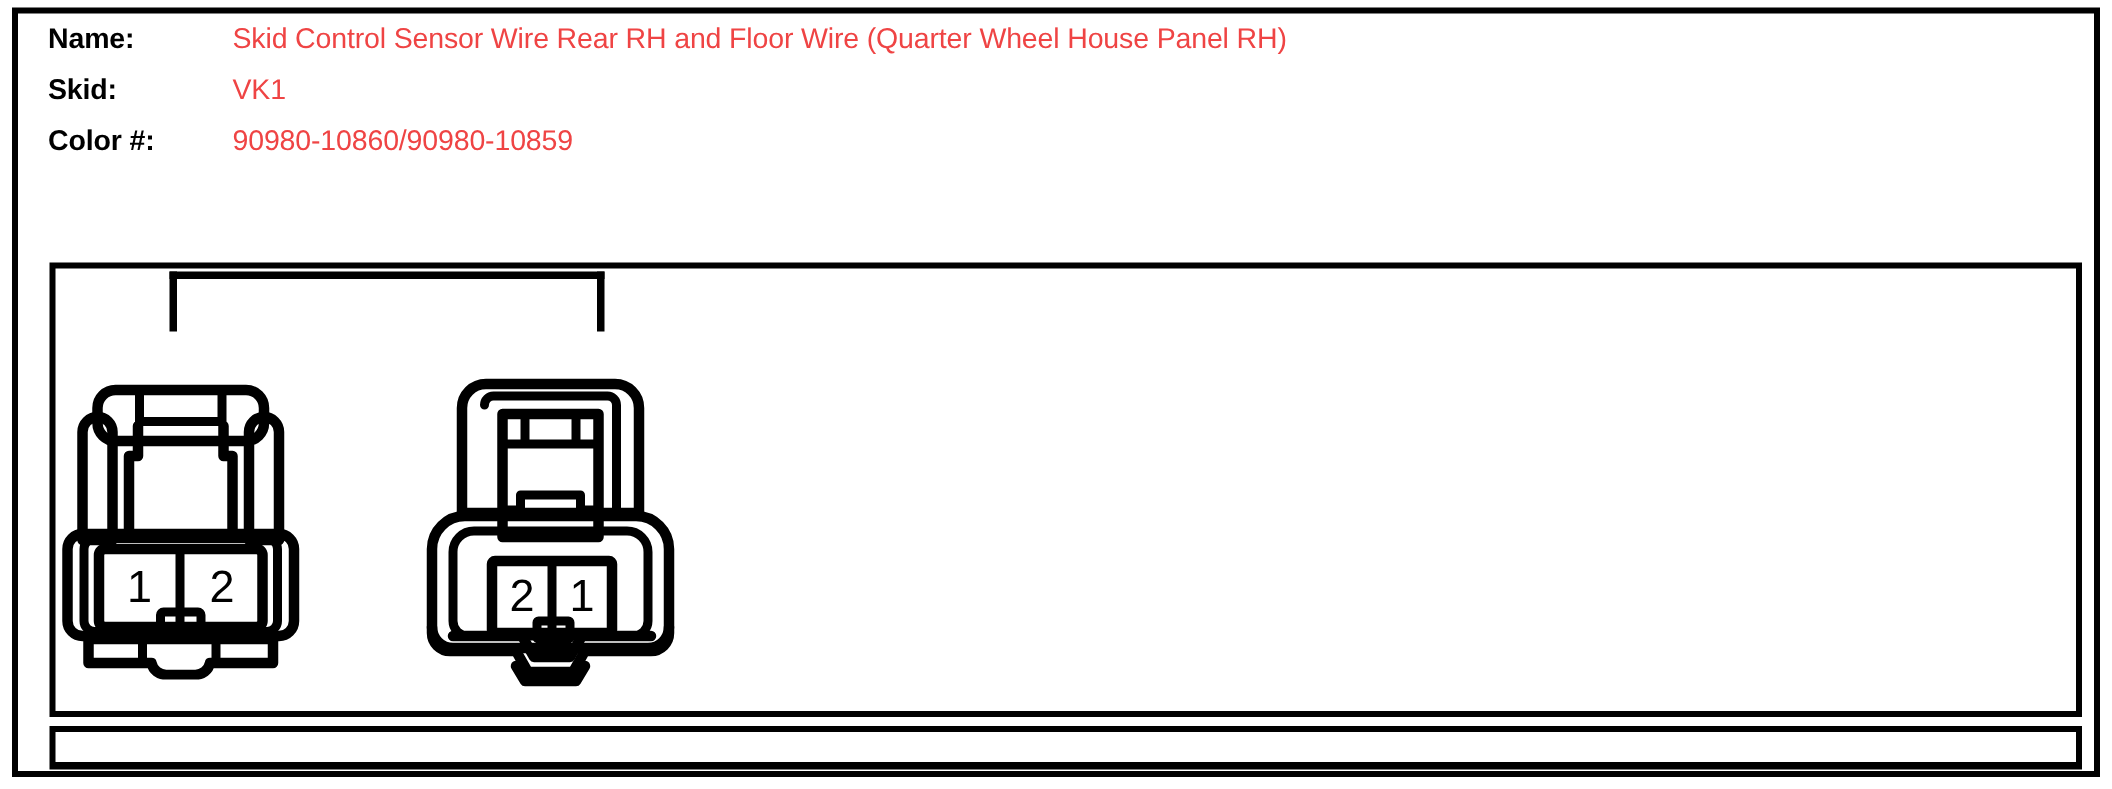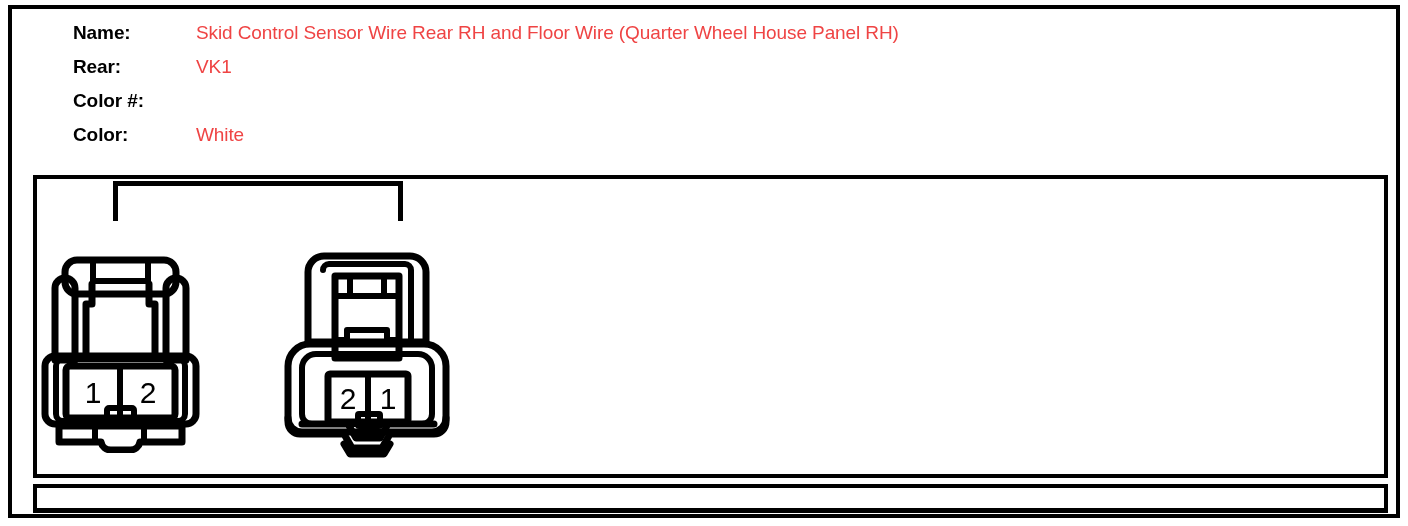--- a/index.html
+++ b/index.html
@@ -34,23 +34,22 @@
 
   
   .spec-list {
     position: absolute;
     left: 32px;
     top: 16px;
     width: 1340px;
   }
   .spec-row {
     display: flex;
-    align-items: center;
+    align-items: flex-start;
     height: 34px;
-    margin-left: 41px;
   }
   .spec-label {
     width: 123px;
     flex: 0 0 123px;
     font-size: 19px;
     font-weight: bold;
     color: #000000;
     letter-spacing: -0.1px;
     white-space: nowrap;
   }
@@ -150,32 +149,29 @@
   <div class="outer-frame"></div>
 
   <div class="spec-list">
 
     <div class="spec-row">
       <div class="spec-label">Name:</div>
       <div class="spec-value">Skid Control Sensor Wire Rear RH and Floor Wire (Quarter Wheel House Panel RH)</div>
     </div>
 
     <div class="spec-row">
-      <div class="spec-label">Rear:</div>
+      <div class="spec-label">Skid:</div>
       <div class="spec-value">VK1</div>
     </div>
 
     <div class="spec-row">
       <div class="spec-label">Color #:</div>
+      <div class="spec-value">90980-10860/90980-10859</div>
     </div>
 
-    <div class="spec-row">
-      <div class="spec-label">Color:</div>
-      <div class="spec-value">White</div>
-    </div>
 
   </div>
 
   <div class="diagram-box"></div>
 
   <div class="leader-bracket">
     <div class="lb-top"></div>
     <div class="lb-tick-l"></div>
     <div class="lb-tick-r"></div>
   </div>

